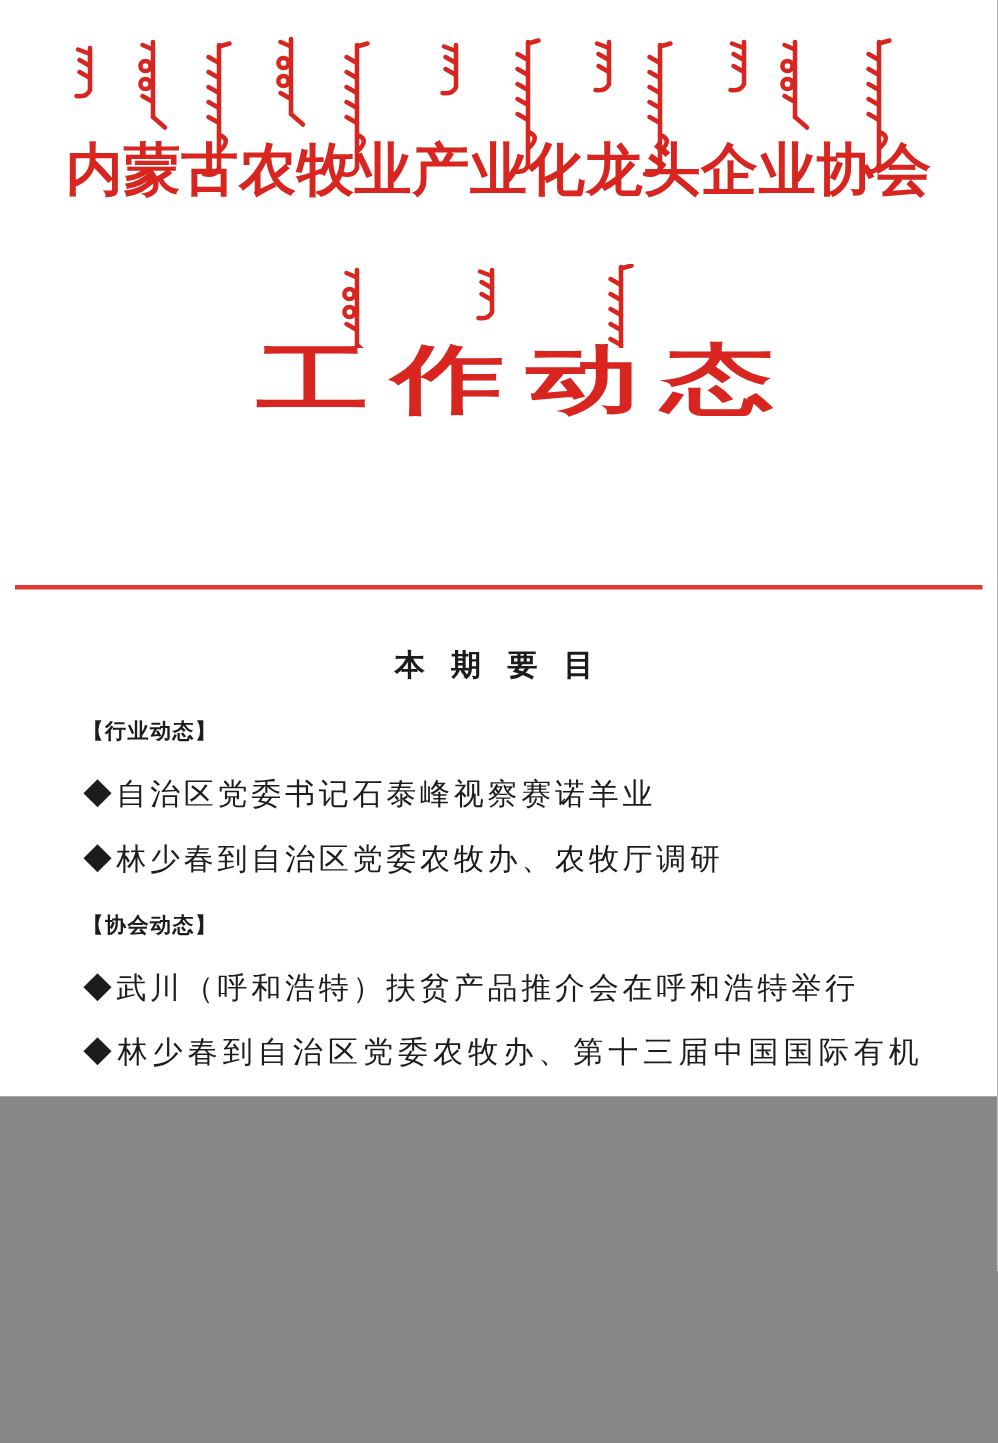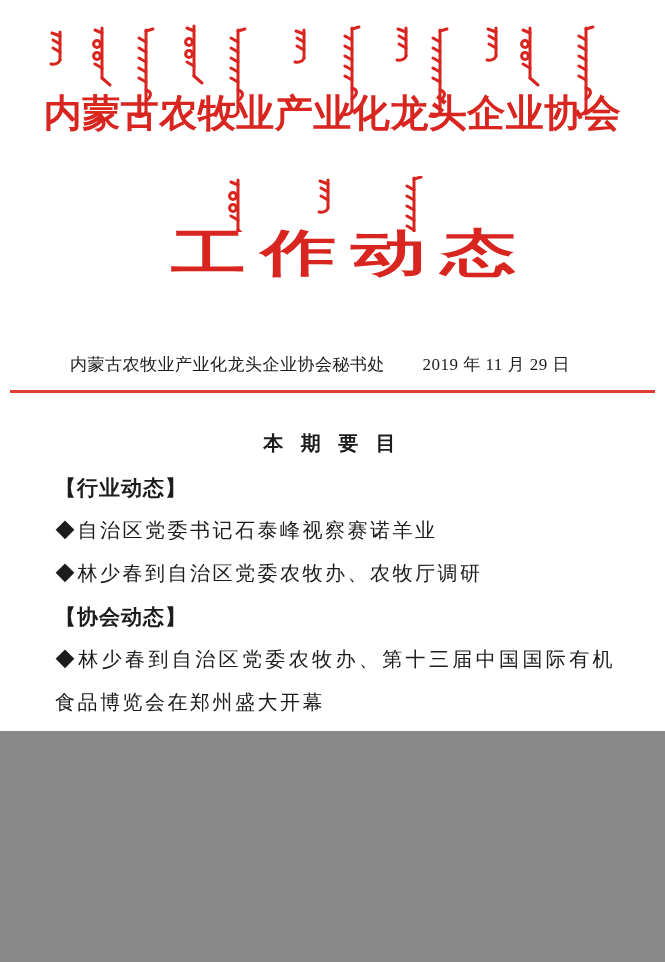--- a/index.html
+++ b/index.html
@@ -91,21 +91,21 @@
     left: 55px;
     right: 50px;
     font-size: 20px;
     line-height: 43px;
     letter-spacing: 2.5px;
     text-align: justify;
   }
   .toc p { margin: 0; }
   .toc .section-header {
     font-family: "Liberation Sans", sans-serif;
-    font-size: 21px;
+    font-size: 14px;
     font-weight: bold;
     letter-spacing: 1px;
     text-align: left;
   }
 
   .page-number {
     top: 924px;
     text-align: center;
     font-size: 15px;
     letter-spacing: 1px;
@@ -178,32 +178,29 @@
       <use href="#mw-c" x="316" y="2" width="22" height="32"></use>
       <use href="#mw-a" x="402" y="0" width="24" height="54"></use>
     </svg>
   </div>
 
   <div class="abs bulletin-title">
     <span class="stretch">工作动态</span>
   </div>
 
 
-  <div class="abs info-line">
-    <span>内蒙古农牧业产业化龙头企业协会秘书处</span>
-    <span>2019 年 11 月 29 日</span>
-  </div>
 
   <div class="abs red-rule"></div>
 
   <div class="abs contents-heading">本 期 要 目</div>
 
   <div class="abs toc">
     <p class="section-header">【行业动态】</p>
     <p>◆自治区党委书记石泰峰视察赛诺羊业</p>
     <p>◆林少春到自治区党委农牧办、农牧厅调研</p>
     <p class="section-header">【协会动态】</p>
+    <p>◆武川（呼和浩特）扶贫产品推介会在呼和浩特举行</p>
     <p>◆林少春到自治区党委农牧办、第十三届中国国际有机食品博览会在郑州盛大开幕</p>
   </div>
 
   <div class="abs page-number">- 1 -</div>
 
 </div>
 
 </body></html>

